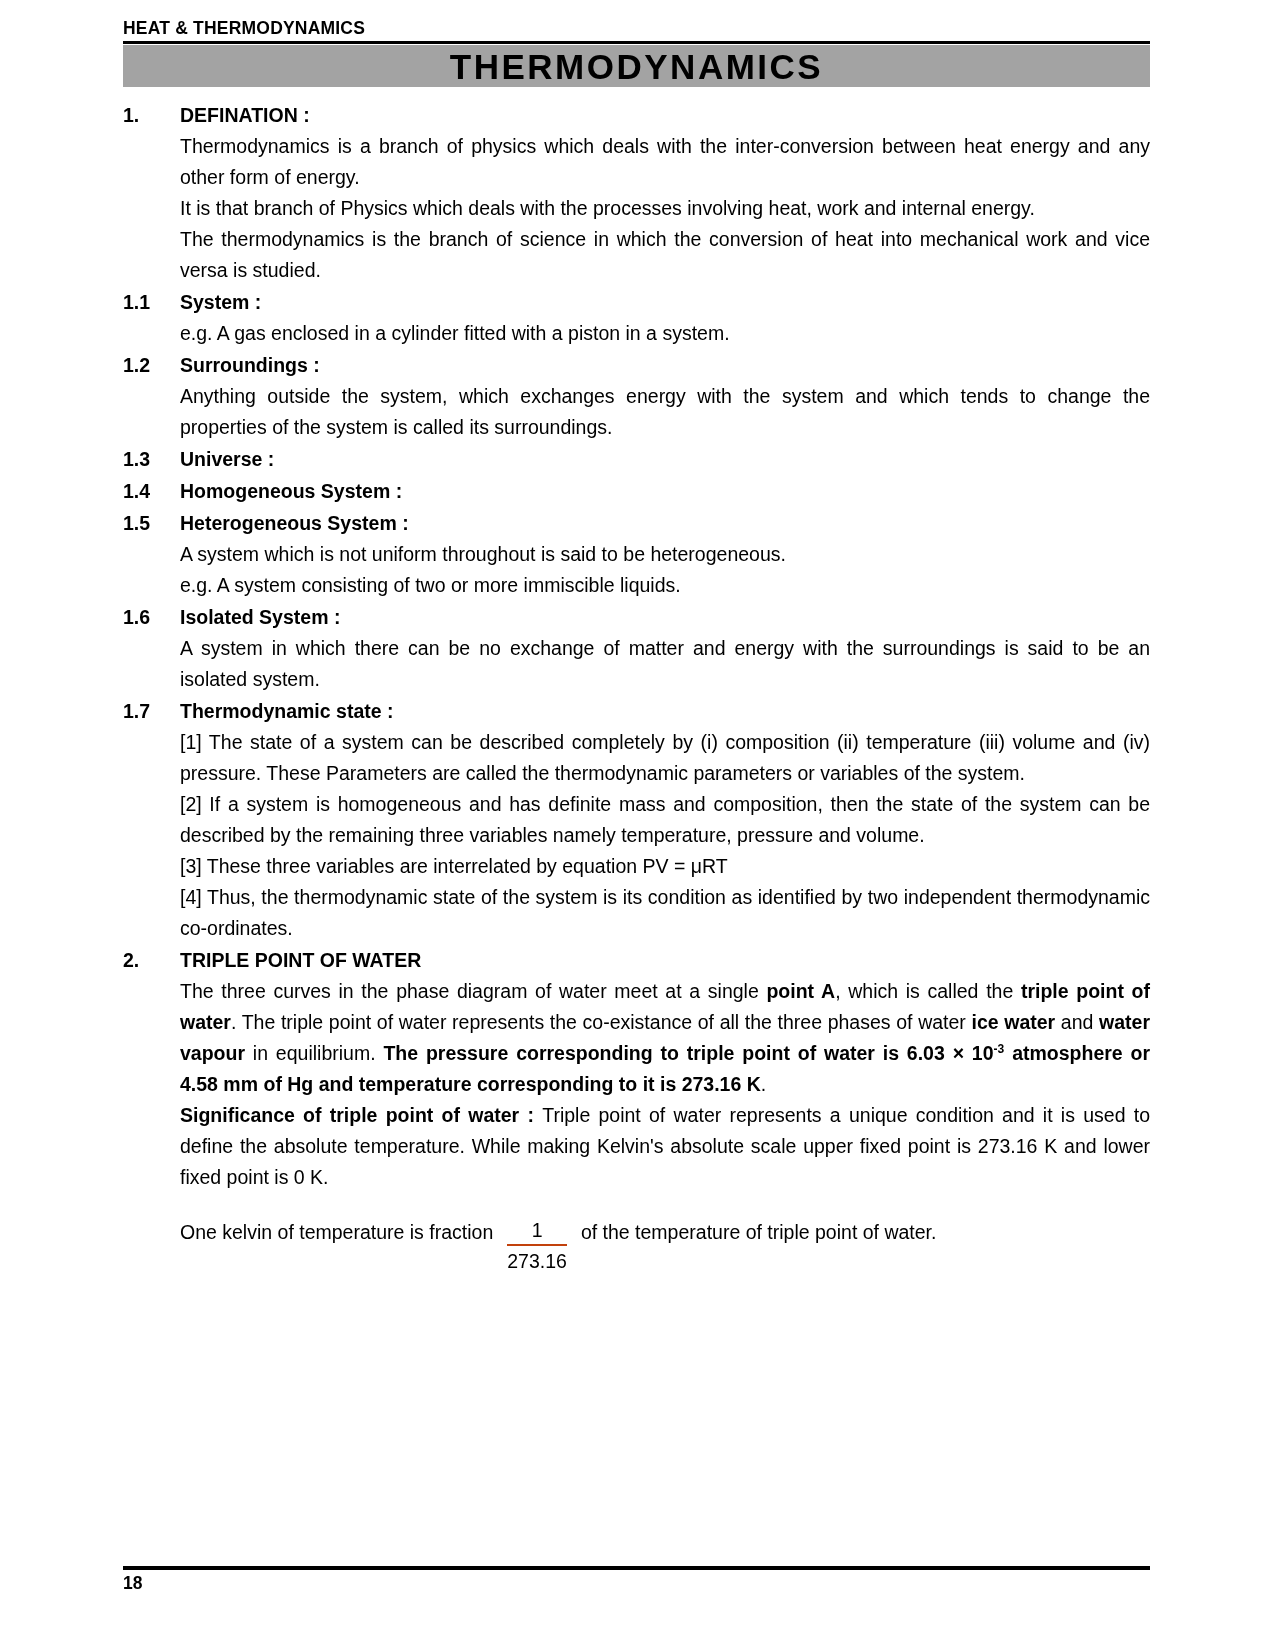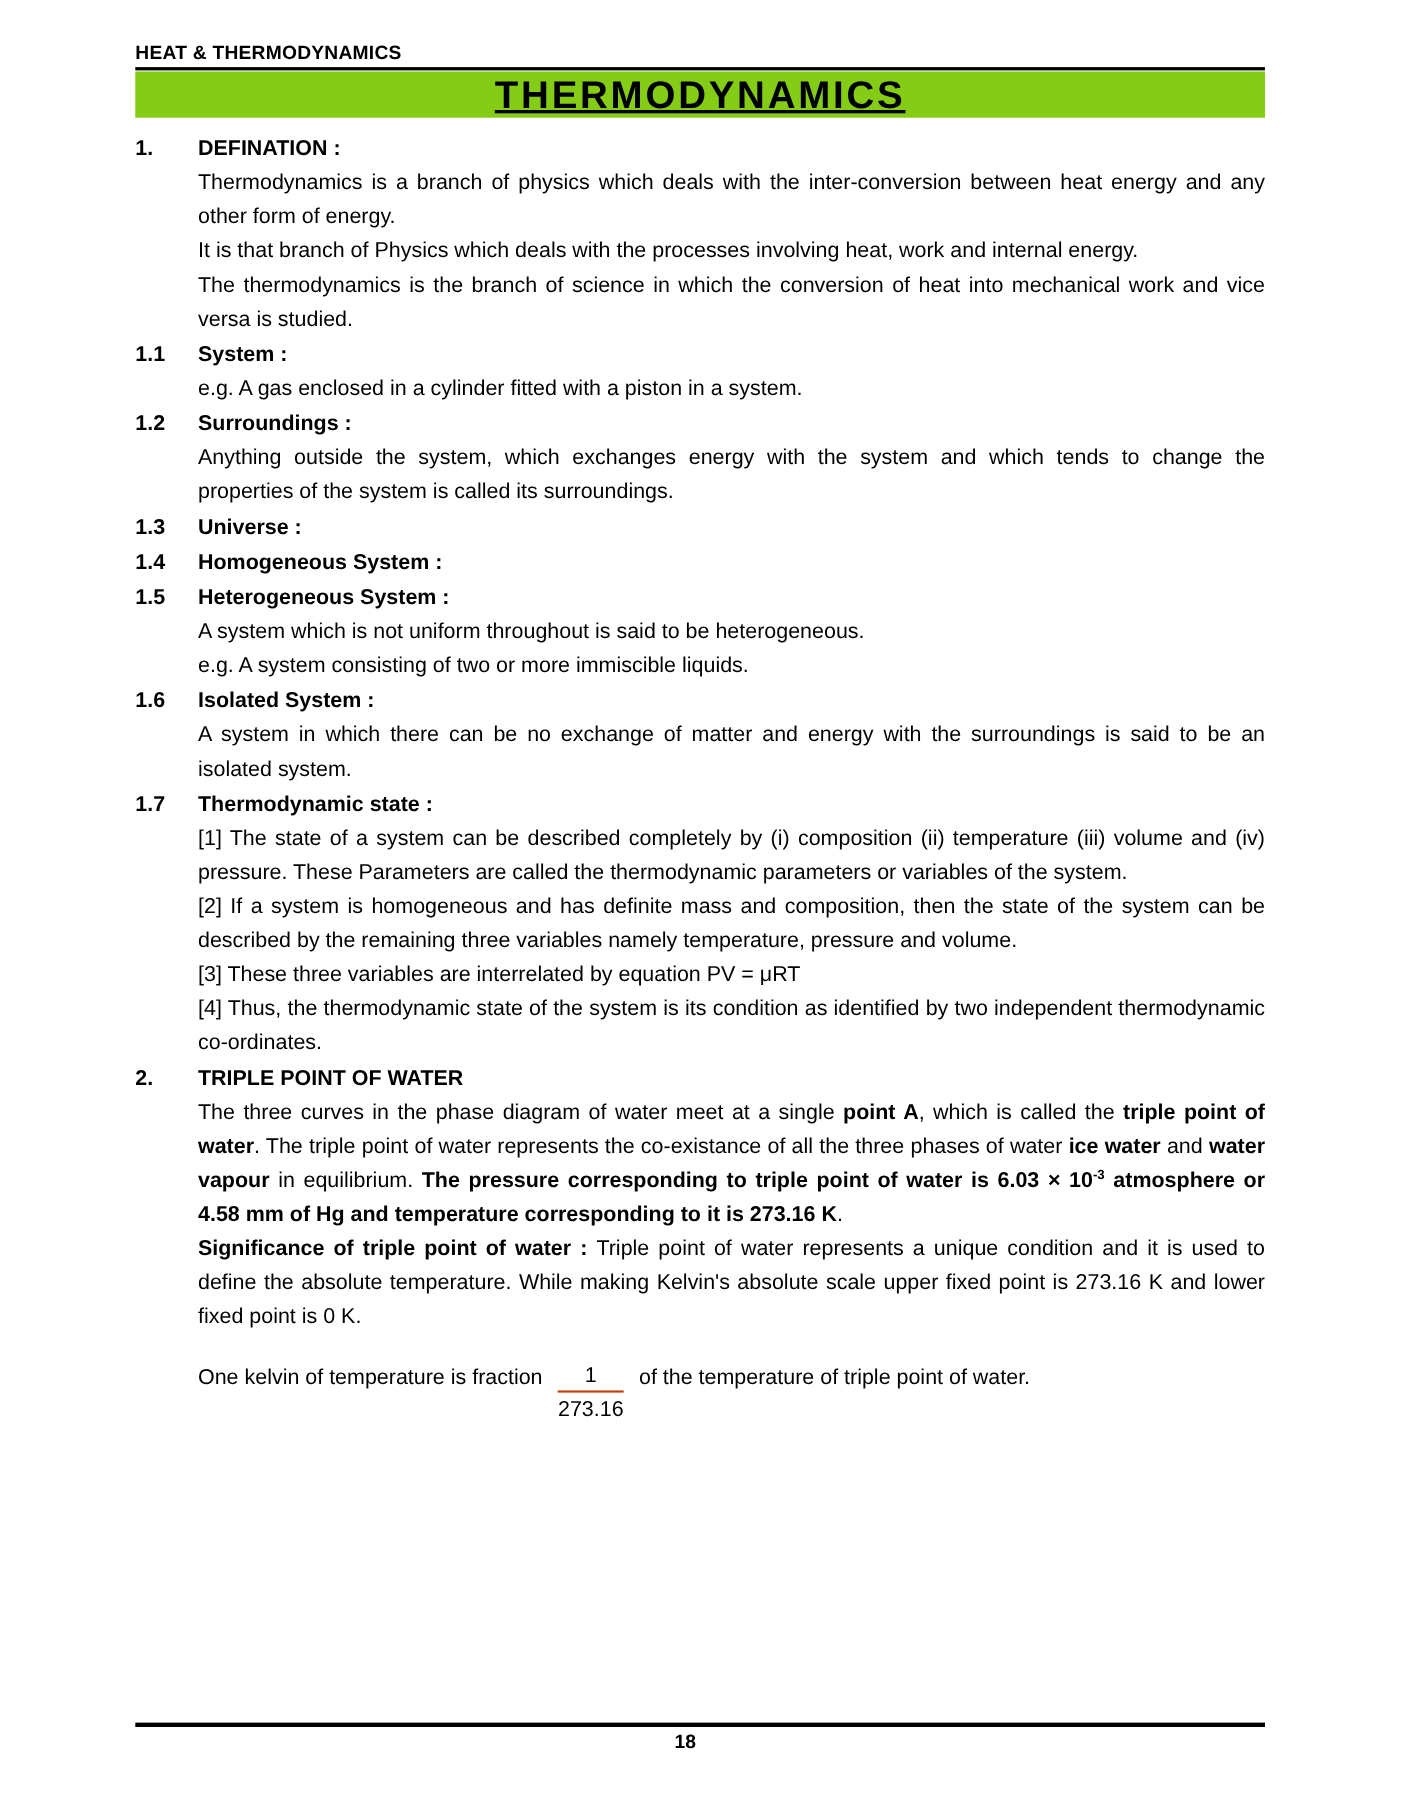--- a/index.html
+++ b/index.html
@@ -5,47 +5,47 @@
   html,body{margin:0;padding:0;}
   body{
     position:relative;
     width:1275px;height:1650px;
     background:#ffffff;color:#000000;
     font-family:"Liberation Sans", sans-serif;
     font-size:19.5px;line-height:31px;
     overflow:hidden;
   }
   .page-inner{margin:0 125px 0 123px;}
-  .running-head{padding-top:38px;font-size:17.5px;font-weight:bold;letter-spacing:0.2px;line-height:20px;}
+  .running-head{padding-top:18px;font-size:17.5px;font-weight:bold;letter-spacing:0.2px;line-height:20px;}
   .head-rule{height:3px;background:#000;margin-top:3px;}
   .banner{height:42px;display:flex;align-items:center;justify-content:center;margin-top:1px;}
   .banner-title{font-size:35px;font-weight:bold;letter-spacing:2.5px;}
   .sections{margin-top:13px;}
   .sec-head{display:flex;font-weight:bold;margin-top:1px;}
   .sec-num{width:57px;flex-shrink:0;}
   p.para{margin:0;padding-left:57px;text-align:justify;}
   p.para b{font-weight:bold;}
   sup{font-size:0.62em;line-height:0;}
   p.frac-line{display:flex;text-align:left;margin-top:24px;}
   .frac{display:inline-flex;flex-direction:column;align-items:center;margin:0 14px;line-height:26px;}
   .frac-num{padding-bottom:1px;}
   .frac-den{border-top:2px solid #c2410c;padding-top:2px;}
   .footer{position:absolute;left:123px;right:125px;top:1566px;}
   .footer-rule{height:4px;background:#000;}
-  .page-number{text-align:center;padding-right:27px;font-weight:bold;font-size:17.5px;line-height:26px;}
+  .page-number{text-align:left;padding-right:27px;font-weight:bold;font-size:17.5px;line-height:26px;}
 </style>
 </head>
 <body>
 
 <div class="page-inner">
   <div class="running-head">
     <span>HEAT &amp; THERMODYNAMICS</span>
   </div>
   <div class="head-rule"></div>
-  <div class="banner" style="background: #84cc16; text-decoration: underline;">
+  <div class="banner" style="background: #a3a3a3;">
     <span class="banner-title">THERMODYNAMICS</span>
   </div>
   <div class="sections">
   <section class="sec">
     <div class="sec-head">
       <span class="sec-num">1.</span>
       <span class="sec-title">DEFINATION :</span>
     </div>
     <div class="sec-body">
           <p class="para"><span>Thermodynamics is a branch of physics which deals with the inter-conversion between heat energy and any other form of energy.</span></p>

